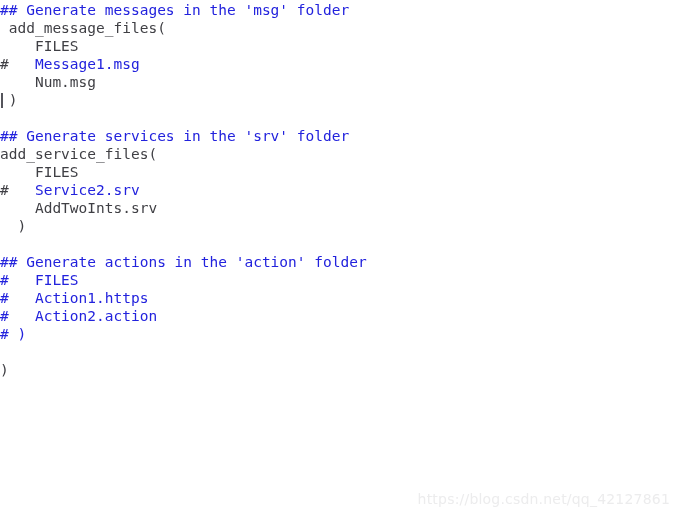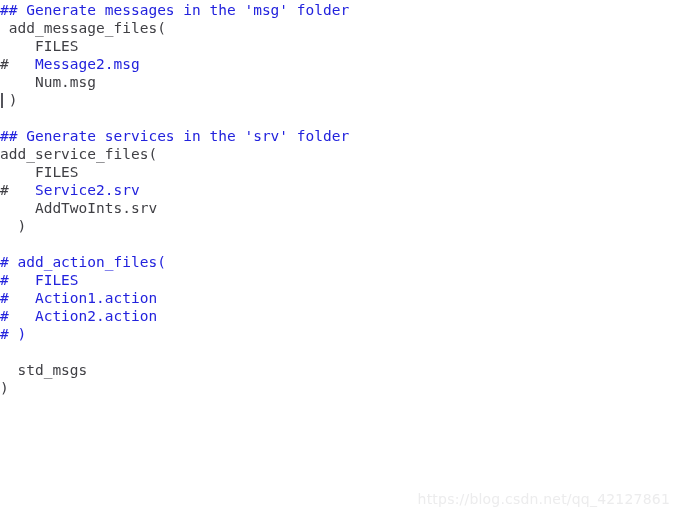--- a/index.html
+++ b/index.html
@@ -71,34 +71,33 @@
   }
 </style>
 </head>
 <body>
 
 <div id="editor">
   <div class="code-area">
       <div class="code-line"><span class="tok-comment">## Generate messages in the 'msg' folder</span></div>
       <div class="code-line"><span class="tok-code"> add_message_files(</span></div>
       <div class="code-line"><span class="tok-code">    FILES</span></div>
-      <div class="code-line"><span class="tok-hash">#</span><span class="tok-comment">   Message2.msg</span></div>
+      <div class="code-line"><span class="tok-hash">#</span><span class="tok-comment">   Message1.msg</span></div>
       <div class="code-line"><span class="tok-code">    Num.msg</span></div>
       <div class="code-line"><span class="caret"></span><span class="tok-code"> )</span></div>
       <div class="code-line blank"><span></span></div>
       <div class="code-line"><span class="tok-comment">## Generate services in the 'srv' folder</span></div>
       <div class="code-line"><span class="tok-code">add_service_files(</span></div>
       <div class="code-line"><span class="tok-code">    FILES</span></div>
       <div class="code-line"><span class="tok-hash">#</span><span class="tok-comment">   Service2.srv</span></div>
       <div class="code-line"><span class="tok-code">    AddTwoInts.srv</span></div>
       <div class="code-line"><span class="tok-code">  )</span></div>
       <div class="code-line blank"><span></span></div>
-      <div class="code-line"><span class="tok-comment"># add_action_files(</span></div>
+      <div class="code-line"><span class="tok-comment">## Generate actions in the 'action' folder</span></div>
       <div class="code-line"><span class="tok-comment">#   FILES</span></div>
-      <div class="code-line"><span class="tok-comment">#   Action1.action</span></div>
+      <div class="code-line"><span class="tok-comment">#   Action1.https</span></div>
       <div class="code-line"><span class="tok-comment">#   Action2.action</span></div>
       <div class="code-line"><span class="tok-comment"># )</span></div>
       <div class="code-line blank"><span></span></div>
-      <div class="code-line"><span class="tok-code">  std_msgs</span></div>
       <div class="code-line"><span class="tok-code">)</span></div>
     </div>
   <div class="watermark">https://blog.csdn.net/qq_42127861</div>
 </div>
 
 </body></html>

